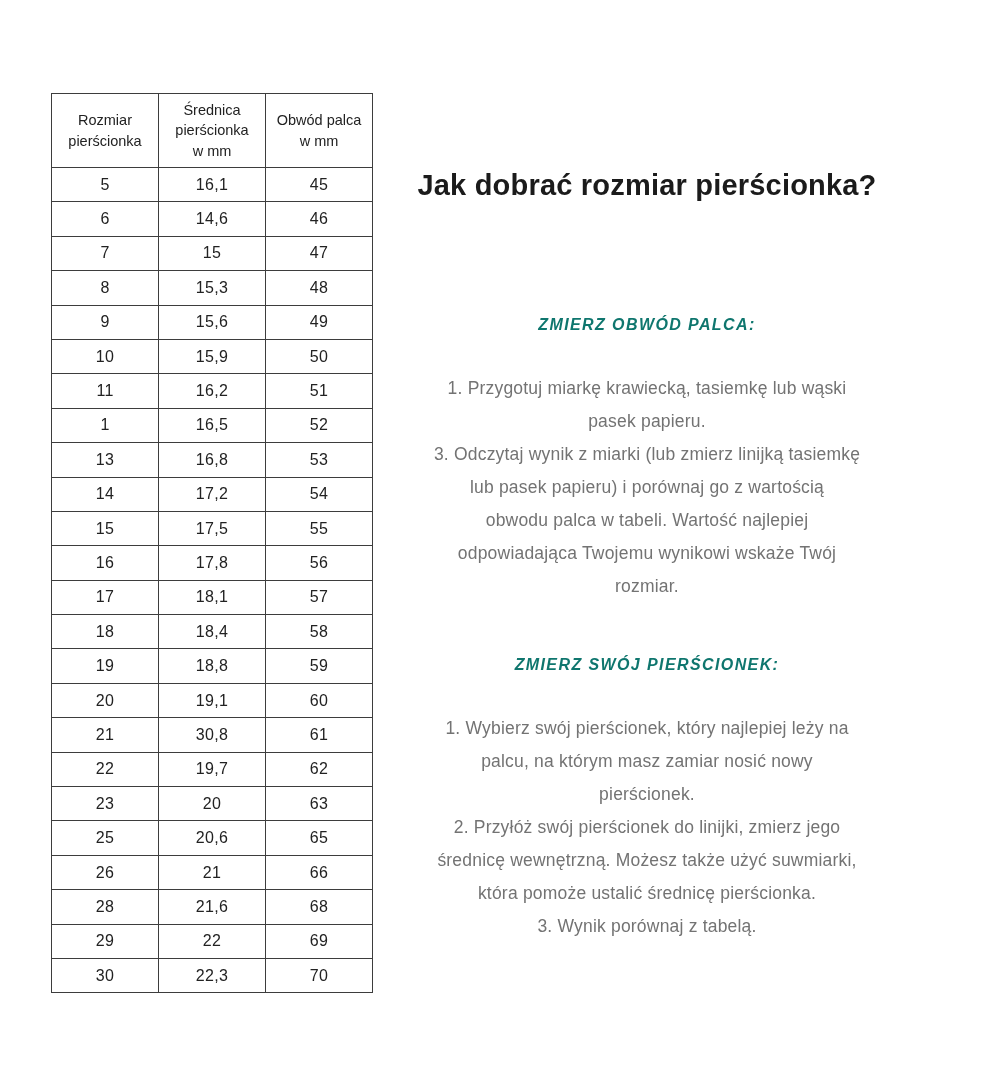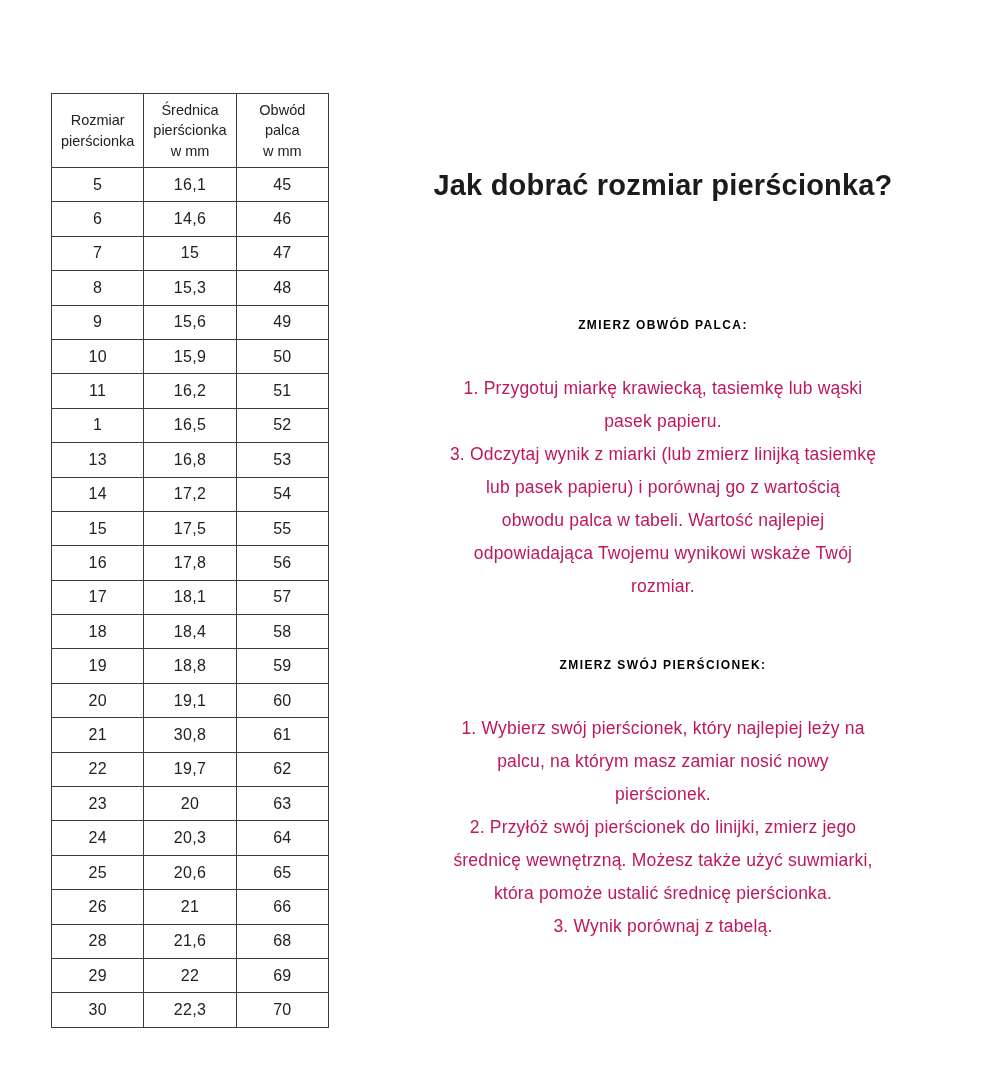--- a/index.html
+++ b/index.html
@@ -11,21 +11,21 @@
     font-family: "Liberation Sans", sans-serif;
     color: #1e1e1e;
     overflow: hidden;
   }
 
   
   table.size-table {
     position: absolute;
     left: 51px;
     top: 93px;
-    width: 278px;
+    width: 322px;
     border-collapse: collapse;
     table-layout: fixed;
     padding-left: 17px;
   }
   .size-table th, .size-table td {
     border: 1px solid #3d3d3d;
     text-align: center;
     vertical-align: middle;
     font-weight: 400;
     padding: 0 4px;
@@ -43,47 +43,47 @@
     letter-spacing: 0.3px;
   }
 
   
   .main {
     position: absolute;
     left: 374px;
     top: 0;
     width: 546px;
     text-align: center;
-    padding-left: 16px;
   }
   .page-title {
     margin: 166px 0 0 0;
     font-size: 29px;
     line-height: 38px;
     font-weight: 700;
     letter-spacing: 0.2px;
     white-space: nowrap;
     color: #1b1b1b;
   }
   .section-heading {
     margin: 0;
-    font-size: 12px;
+    font-size: 16px;
     line-height: 18px;
     font-weight: 700;
     letter-spacing: 1.4px;
-    color: #000000;
+    color: #0f766e;
+    font-style: italic;
   }
   .heading-1 { margin-top: 112px; }
   .heading-2 { margin-top: 53px; }
   .steps {
     margin-top: 38px;
     font-size: 17.5px;
     line-height: 33px;
     letter-spacing: 0.2px;
-    color: #be185d;
+    color: #737373;
   }
   .steps p {
     margin: 0;
     white-space: pre-line;
   }
 </style>
 </head>
 <body>
 
 <table class="size-table">
@@ -186,25 +186,20 @@
       </tr>
       <tr>
         <td>22</td>
         <td>19,7</td>
         <td>62</td>
       </tr>
       <tr>
         <td>23</td>
         <td>20</td>
         <td>63</td>
-      </tr>
-      <tr>
-        <td>24</td>
-        <td>20,3</td>
-        <td>64</td>
       </tr>
       <tr>
         <td>25</td>
         <td>20,6</td>
         <td>65</td>
       </tr>
       <tr>
         <td>26</td>
         <td>21</td>
         <td>66</td>

